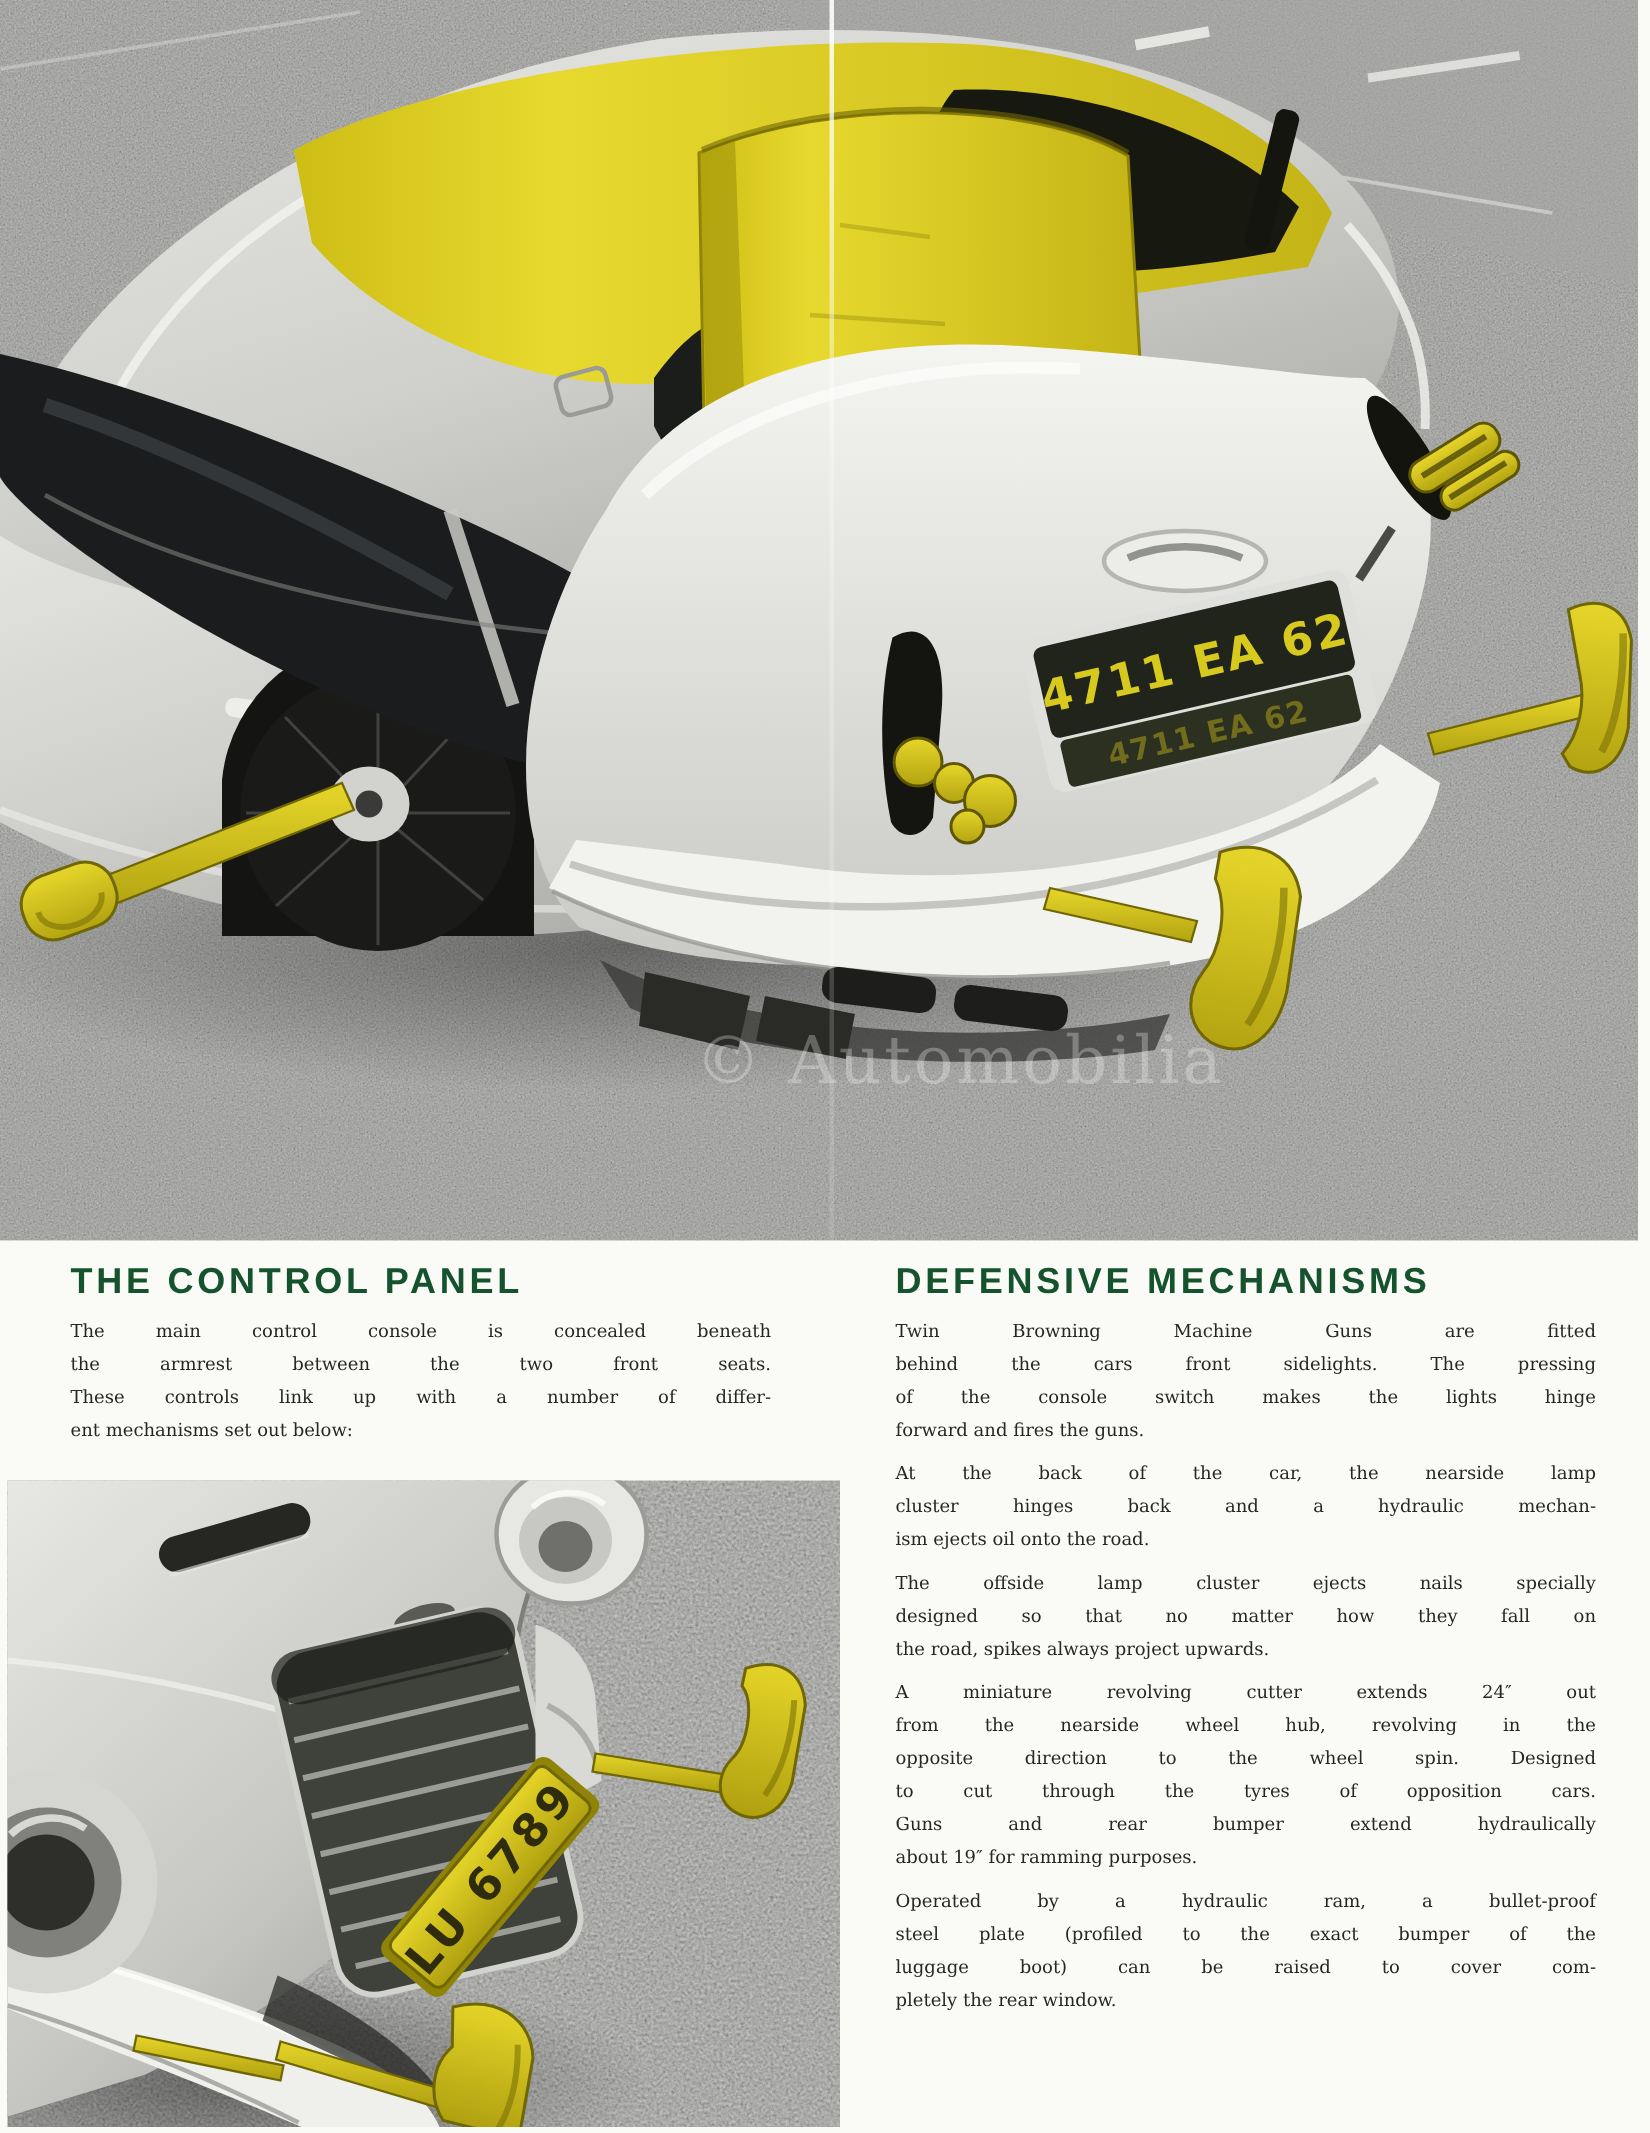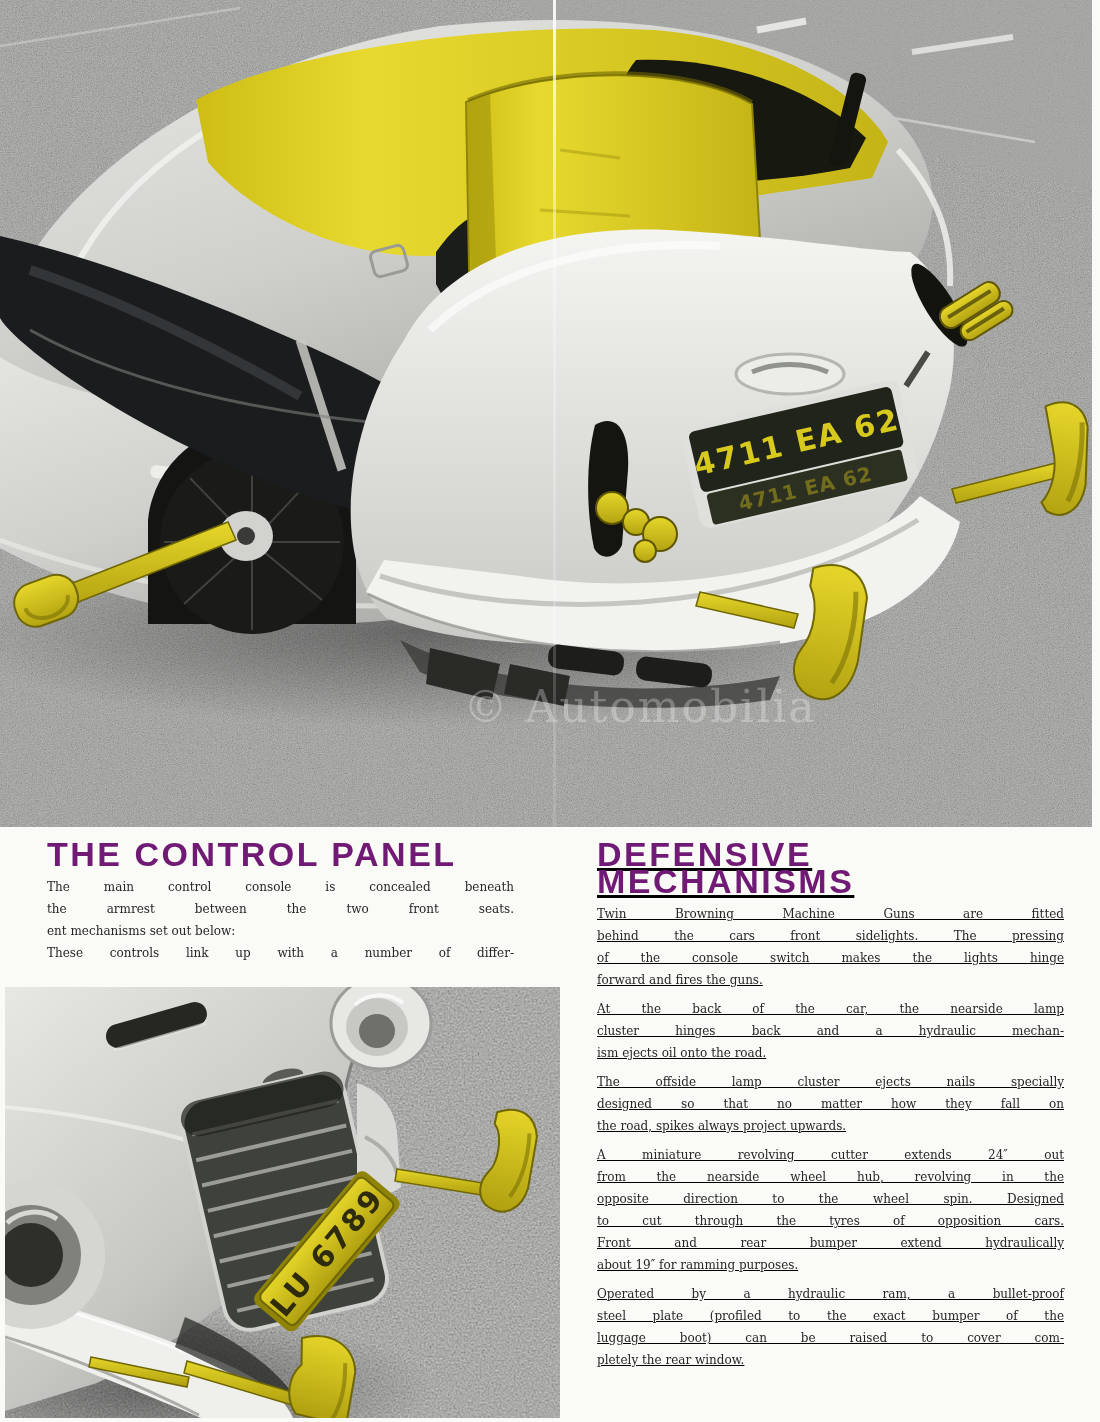--- a/index.html
+++ b/index.html
@@ -11,30 +11,30 @@
   }
   .page { position:relative; width:1100px; height:1422px; overflow:hidden; background:#fafaf6; }
 
   .photo { position:absolute; }
   .photo svg { display:block; width:100%; height:100%; }
   #photo-top { left:0; top:0; width:1092px; height:827px; }
   #photo-bottom { left:5px; top:987px; width:555px; height:431px; }
 
   .col { position:absolute; }
   #col-left  { left:47px;  top:841px; width:467px; }
-  #col-right { left:597px; top:841px; width:467px;text-decoration:underline; }
+  #col-right { left:597px; top:841px; width:467px; }
 
   .heading {
     margin:0 0 8px 0;
     font-family:"Liberation Sans", sans-serif;
     font-weight:700;
-    font-size:34px;
+    font-size:24px;
     line-height:27px;
     letter-spacing:2.5px;
-    color:#701a75;
+    color:#14532d;
   }
   .para { margin:0 0 7px 0; }
   .line {
     font-size:12px;
     line-height:22px;
     color:#262626;
     text-align:justify;
     text-align-last:justify;
   }
   .line.last { text-align-last:left; }
@@ -226,22 +226,22 @@
       <rect x="553" y="0" width="3" height="827" fill="url(#creaseA)"></rect>
       <text x="640" y="722" text-anchor="middle" font-family="DejaVu Serif, serif" font-size="44" letter-spacing="2" fill="#ffffff" opacity="0.28">© Automobilia</text>
     </svg>
   </div>
 
   <div class="col" id="col-left">
     <h1 class="heading">THE CONTROL PANEL</h1>
     <div class="para">
       <div class="line">The main control console is concealed beneath</div>
       <div class="line">the armrest between the two front seats.</div>
+      <div class="line">These controls link up with a number of differ-</div>
       <div class="line last">ent mechanisms set out below:</div>
-      <div class="line">These controls link up with a number of differ-</div>
     </div>
   </div>
 
   <div class="col" id="col-right">
     <h1 class="heading">DEFENSIVE MECHANISMS</h1>
     <div class="para">
       <div class="line">Twin Browning Machine Guns are fitted</div>
       <div class="line">behind the cars front sidelights. The pressing</div>
       <div class="line">of the console switch makes the lights hinge</div>
       <div class="line last">forward and fires the guns.</div>
@@ -254,21 +254,21 @@
     <div class="para">
       <div class="line">The offside lamp cluster ejects nails specially</div>
       <div class="line">designed so that no matter how they fall on</div>
       <div class="line last">the road, spikes always project upwards.</div>
     </div>
     <div class="para">
       <div class="line">A miniature revolving cutter extends 24″ out</div>
       <div class="line">from the nearside wheel hub, revolving in the</div>
       <div class="line">opposite direction to the wheel spin. Designed</div>
       <div class="line">to cut through the tyres of opposition cars.</div>
-      <div class="line">Front and rear bumper extend hydraulically</div>
+      <div class="line">Guns and rear bumper extend hydraulically</div>
       <div class="line last">about 19″ for ramming purposes.</div>
     </div>
     <div class="para">
       <div class="line">Operated by a hydraulic ram, a bullet-proof</div>
       <div class="line">steel plate (profiled to the exact bumper of the</div>
       <div class="line">luggage boot) can be raised to cover com-</div>
       <div class="line last">pletely the rear window.</div>
     </div>
   </div>
 

